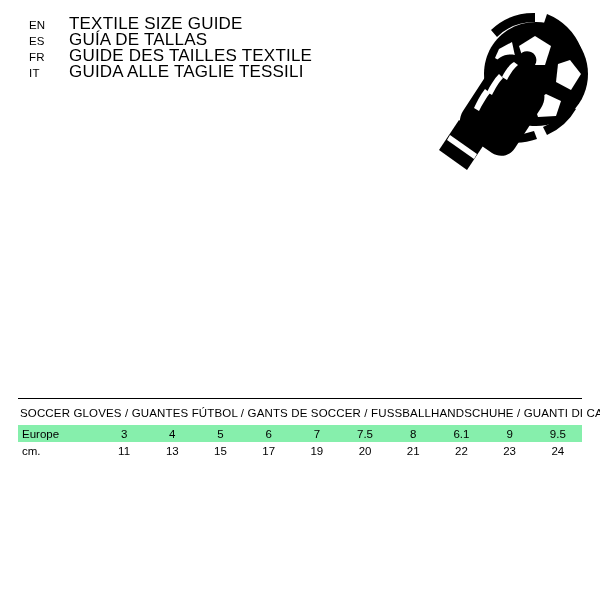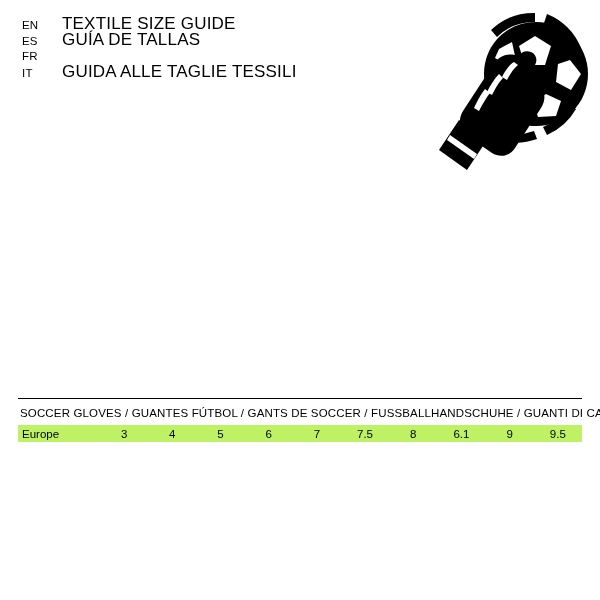--- a/index.html
+++ b/index.html
@@ -12,21 +12,21 @@
     height: 600px;
     font-family: "Liberation Sans", sans-serif;
     color: #000000;
     position: relative;
     overflow: hidden;
   }
 
   
   .lang-legend {
     position: absolute;
-    left: 22px;
+    left: 29px;
     top: 16px;
     font-size: 11.5px;
     letter-spacing: 0.2px;
   }
   .lang-row {
     display: flex;
     align-items: baseline;
     height: 16px;
     line-height: 16px;
     white-space: nowrap;
@@ -71,21 +71,21 @@
     table-layout: fixed;
   }
   table.size-table td {
     font-size: 11.5px;
     height: 17px;
     padding: 0;
     text-align: center;
     vertical-align: middle;
   }
   table.size-table tr.row-shaded td {
-    background: #bef264;
+    background: #86efac;
   }
   table.size-table td.rowlabel {
     text-align: left;
     padding-left: 4px;
     width: 78px;
   }
   .divider {
     position: absolute;
     left: 18px;
     top: 398px;
@@ -101,20 +101,21 @@
   <div class="lang-row">
     <span class="lang-code">EN</span>
     <span class="lang-text">TEXTILE SIZE GUIDE</span>
   </div>
   <div class="lang-row">
     <span class="lang-code">ES</span>
     <span class="lang-text">GUÍA DE TALLAS</span>
   </div>
   <div class="lang-row">
     <span class="lang-code">FR</span>
+    <span class="lang-text">GUIDE DES TAILLES TEXTILE</span>
   </div>
   <div class="lang-row">
     <span class="lang-code">IT</span>
     <span class="lang-text">GUIDA ALLE TAGLIE TESSILI</span>
   </div>
 </div>
 
 <div class="illustration">
   <svg width="195" height="190" viewBox="0 0 195 190" xmlns="http://www.w3.org/2000/svg" aria-hidden="true">
     <g fill="#000000">
@@ -171,15 +172,28 @@
         <td>4</td>
         <td>5</td>
         <td>6</td>
         <td>7</td>
         <td>7.5</td>
         <td>8</td>
         <td>6.1</td>
         <td>9</td>
         <td>9.5</td>
       </tr>
+      <tr>
+        <td class="rowlabel">cm.</td>
+        <td>11</td>
+        <td>13</td>
+        <td>15</td>
+        <td>17</td>
+        <td>19</td>
+        <td>20</td>
+        <td>21</td>
+        <td>22</td>
+        <td>23</td>
+        <td>24</td>
+      </tr>
     </tbody>
   </table>
 </div>
 
 </body></html>

